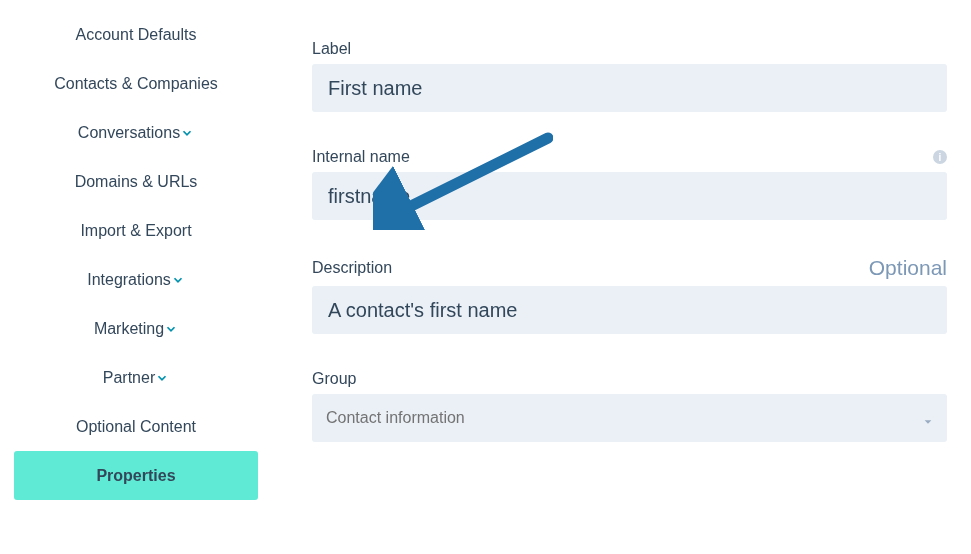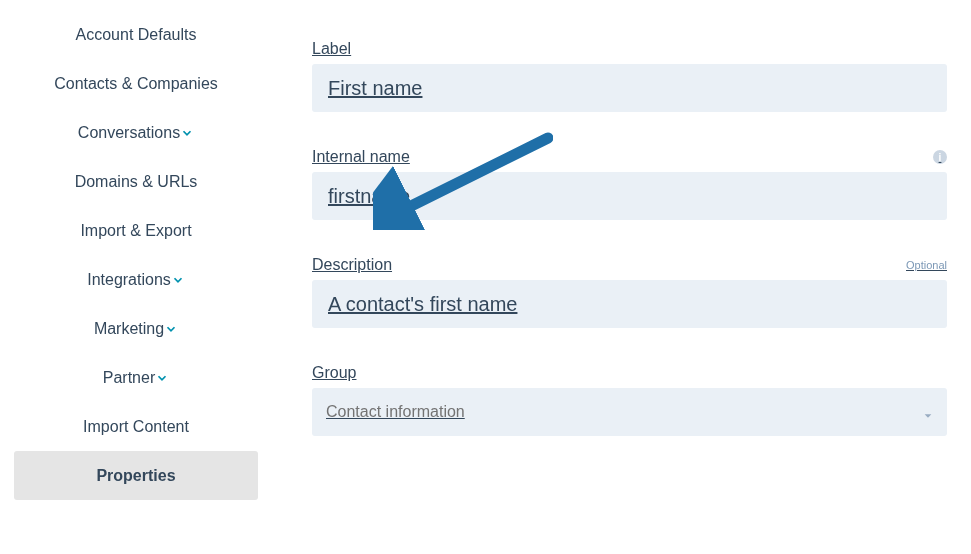--- a/index.html
+++ b/index.html
@@ -23,52 +23,52 @@
     align-items: center;
     justify-content: center;
     height: 49px;
     padding: 0 14px;
     font-size: 16px;
     color: #33475b;
     cursor: pointer;
     border-radius: 3px;
   }
   .side-item.active {
-    background: #e5e5e5;
+    background: #5eead4;
     font-weight: 600;
   }
   .side-chevron {
     display: inline-flex;
     align-items: center;
     justify-content: center;
     width: 14px;
     height: 14px;
     color: #0091ae;
   }
   .side-chevron svg { width: 14px; height: 14px; }
   
   .main {
     flex: 1;
     padding: 40px 24px 0 44px;
     position: relative;
   }
-  .field-block { margin-bottom: 36px; text-decoration: underline; }
+  .field-block { margin-bottom: 36px; }
   .field-header {
     display: flex;
     align-items: center;
     justify-content: space-between;
     margin-bottom: 6px;
   }
   .field-label {
     font-size: 16px;
     font-weight: 500;
     color: #33475b;
   }
   .optional {
-    font-size: 11px;
+    font-size: 21px;
     color: #7c98b6;
     font-weight: 400;
   }
   .info-icon {
     width: 14px;
     height: 14px;
     border-radius: 50%;
     background: #cbd6e2;
     color: #fff;
     display: inline-flex;
@@ -159,21 +159,21 @@
     </div>
     <div class="side-item">
       <span>Partner</span>
       <span class="side-chevron">
         <svg viewBox="0 0 24 24" fill="none" stroke="currentColor" stroke-width="3">
             <polyline points="6 9 12 15 18 9"></polyline>
           </svg>
       </span>
     </div>
     <div class="side-item">
-      <span>Import Content</span>
+      <span>Optional Content</span>
     </div>
     <div class="side-item active">
       <span>Properties</span>
     </div>
   </nav>
 
   <main class="main">
 
     <div class="field-block">
       <div class="field-header">

